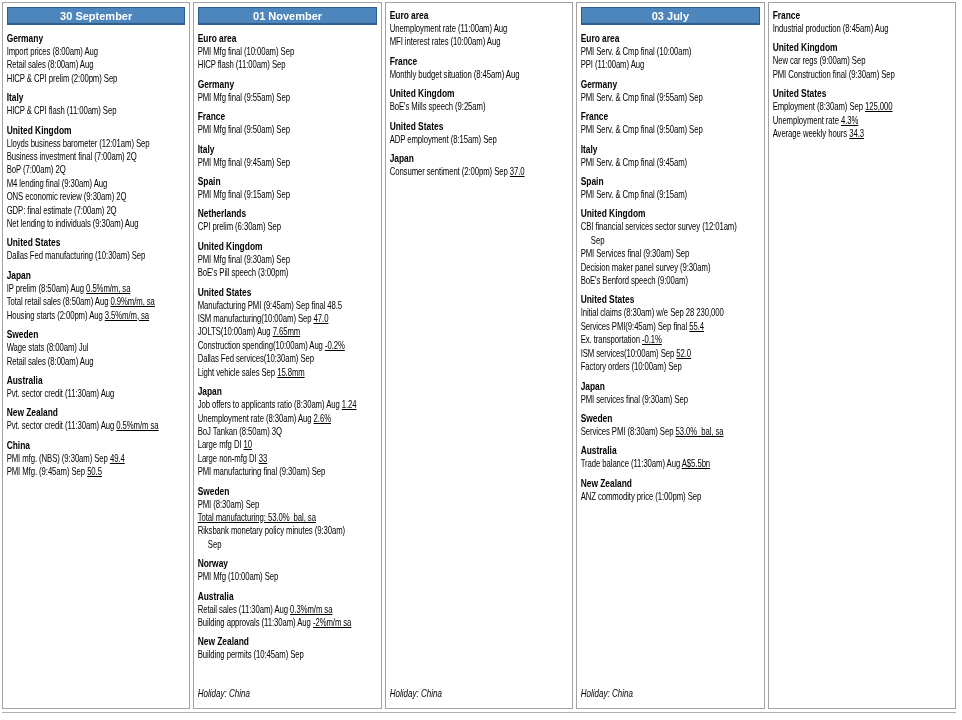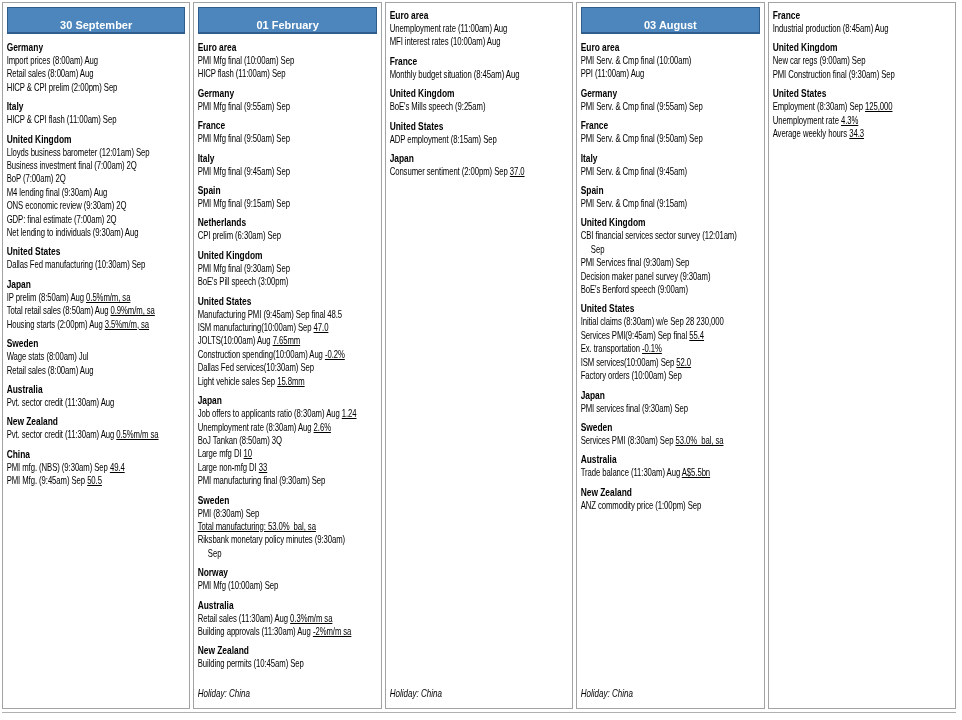--- a/index.html
+++ b/index.html
@@ -15,21 +15,21 @@
   .col {
     border:1px solid var(--col-border,#a3a3a3);
     background:#fff; display:flex; flex-direction:column; overflow:hidden;
   }
   .col-header {
     margin:4px 4px 1px 4px;
     background:var(--hdr-bg,#4d86bc);
     border:1px solid var(--hdr-border,#2f5d8c);
     border-bottom-width:2px;
     color:#fff; font-weight:bold; font-size:11px; line-height:12px;
-    text-align:center; padding:11px 0 1px 0;
+    text-align:center; padding:2px 0 1px 0;
     flex:0 0 auto;
   }
   .col-scale {
     flex:1 1 auto; display:flex; flex-direction:column;
     width:137%; transform:scaleX(0.73); transform-origin:top left;
     box-sizing:border-box; padding:4px 6px 8px 5px;
   }
   .block { margin-top:5px; }
   .block:first-child { margin-top:1px; }
   .country { font-weight:bold; font-size:11.5px; line-height:14px; }
@@ -131,21 +131,21 @@
   <div class="event"><span class="etext">PMI mfg. (NBS) (9:30am) Sep </span><span class="evalue">49.4</span></div>
 
   <div class="event"><span class="etext">PMI Mfg. (9:45am) Sep </span><span class="evalue">50.5</span></div>
 </div>
 </div>
 
     </div>
   </div>
 
   <div class="col">
-    <div class="col-header">01 February</div>
+    <div class="col-header">01 November</div>
     <div class="col-scale">
       <div class="col-body">
   <div class="block">
     <div class="country">Euro area</div>
 
   <div class="event"><span class="etext">PMI Mfg final (10:00am) Sep</span></div>
 
   <div class="event"><span class="etext">HICP flash (11:00am) Sep</span></div>
 </div>
 
@@ -287,21 +287,21 @@
     <div class="country">Japan</div>
 
   <div class="event"><span class="etext">Consumer sentiment (2:00pm) Sep </span><span class="evalue">37.0</span></div>
 </div>
 </div>
       <div class="holiday">Holiday: China</div>
     </div>
   </div>
 
   <div class="col">
-    <div class="col-header">03 August</div>
+    <div class="col-header">03 July</div>
     <div class="col-scale">
       <div class="col-body">
   <div class="block">
     <div class="country">Euro area</div>
 
   <div class="event"><span class="etext">PMI Serv. &amp; Cmp final (10:00am)</span></div>
 
   <div class="event"><span class="etext">PPI (11:00am) Aug</span></div>
 </div>
 

